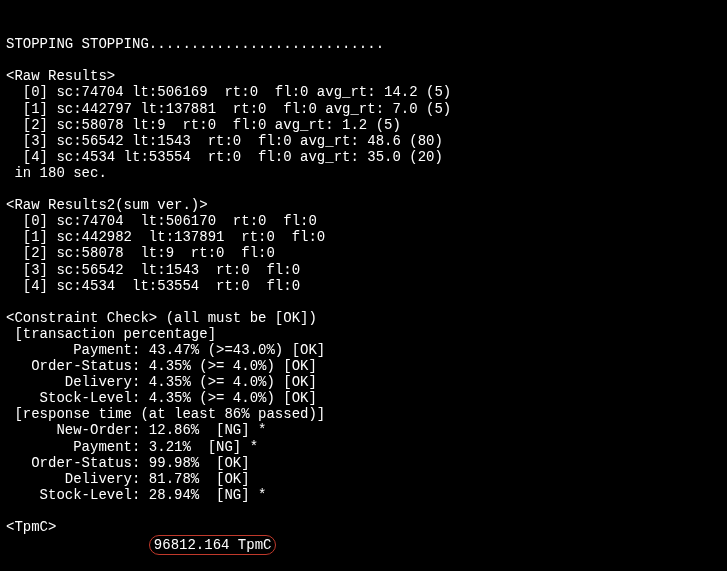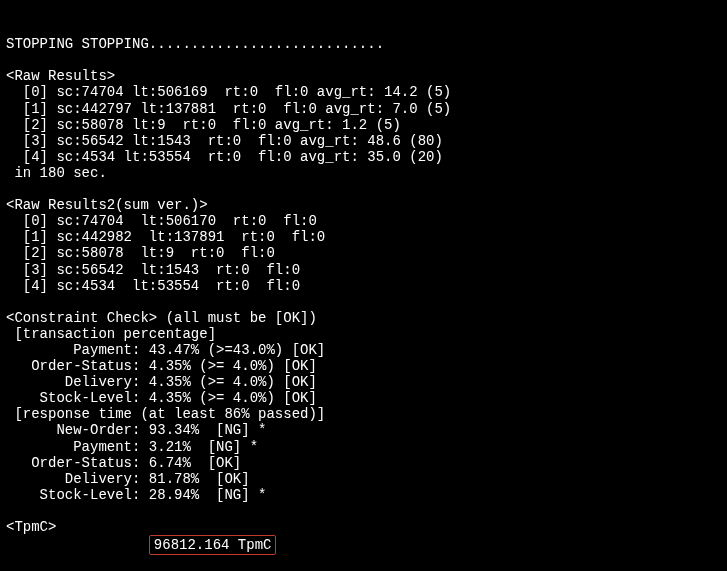--- a/index.html
+++ b/index.html
@@ -11,21 +11,21 @@
       font-size: 14px;
       line-height: 1.15;
       white-space: pre;
       width: 727px;
       height: 571px;
       box-sizing: border-box;
       overflow: hidden;
     }
     .final-value {
       border: 1px solid #c0392b;
-      border-radius: 2px;
+      border-radius: 10px;
       padding: 1px 4px;
       display: inline-block;
     }
   </style>
 </head>
 <body>
 
 <div><span>STOPPING STOPPING............................</span>
 
 <span>&lt;Raw Results&gt;</span>
@@ -43,21 +43,21 @@
 <span>  [3] sc:56542  lt:1543  rt:0  fl:0</span>
 <span>  [4] sc:4534  lt:53554  rt:0  fl:0</span>
 
 <span>&lt;Constraint Check&gt; (all must be [OK])</span>
 <span> [transaction percentage]</span>
 <span>        Payment: 43.47% (&gt;=43.0%) [OK]</span>
 <span>   Order-Status: 4.35% (&gt;= 4.0%) [OK]</span>
 <span>       Delivery: 4.35% (&gt;= 4.0%) [OK]</span>
 <span>    Stock-Level: 4.35% (&gt;= 4.0%) [OK]</span>
 <span> [response time (at least 86% passed)]</span>
-<span>      New-Order: 93.34%  [NG] *</span>
+<span>      New-Order: 12.86%  [NG] *</span>
 <span>        Payment: 3.21%  [NG] *</span>
-<span>   Order-Status: 6.74%  [OK]</span>
+<span>   Order-Status: 99.98%  [OK]</span>
 <span>       Delivery: 81.78%  [OK]</span>
 <span>    Stock-Level: 28.94%  [NG] *</span>
 
 <span>&lt;TpmC&gt;</span>
 <span>                 </span><span class="final-value">96812.164 TpmC</span></div>
 
 
 </body></html>

